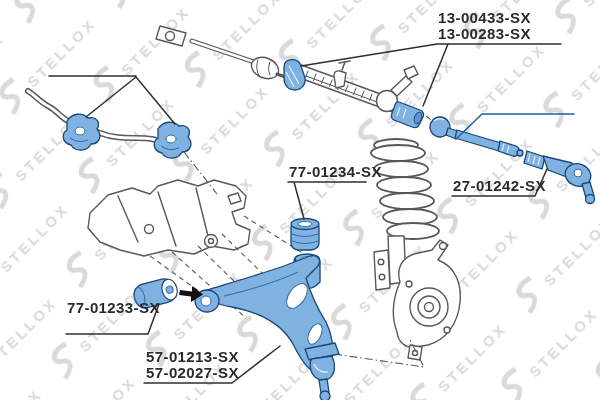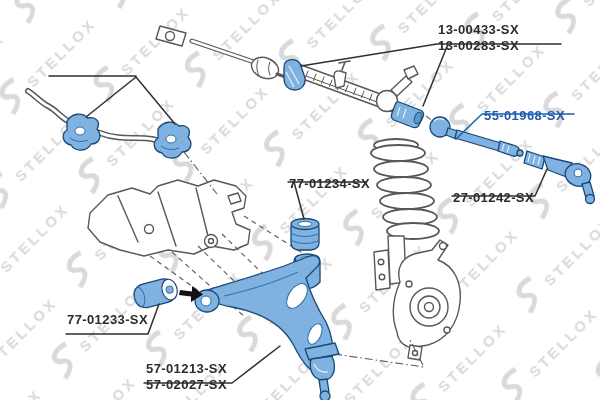--- a/index.html
+++ b/index.html
@@ -2,22 +2,22 @@
 <html><head>
 <meta charset="utf-8">
 <style>
   html,body{margin:0;padding:0;background:#fff;}
   .stage{
     position:relative;width:600px;height:400px;background:#ffffff;
     overflow:hidden;font-family:"Liberation Sans",sans-serif;
   }
   .stage svg{position:absolute;left:0;top:0;}
   .lbl{
-    position:absolute;font-size:13px;font-weight:bold;color:#2b2b2b;
-    letter-spacing:.4px;white-space:nowrap;line-height:16px;margin-top:12px;
+    position:absolute;font-size:15px;font-weight:bold;color:#2b2b2b;
+    letter-spacing:.4px;white-space:nowrap;line-height:16px;
   }
   .lbl.accent{color:#1f5dad;}
 </style>
 </head>
 <body>
 
 <div class="stage">
 
 <svg width="600" height="400" viewBox="0 0 600 400">
   <defs>
@@ -221,20 +221,19 @@
       <path d="M144,383 L232,383 M232,383 L280,346"></path>
     </g>
     <g stroke="#1f5dad">
       <path d="M482,114 L574,114 M482,114 L456,139"></path>
     </g>
   </g>
 </svg>
 
 <div class="lbl" style="left:438px;top:10px">13-00433-SX</div>
 <div class="lbl" style="left:438px;top:26px">13-00283-SX</div>
-<div class="lbl accent" style="left:484px;top:96px">55-01968-SX</div>
 <div class="lbl" style="left:453px;top:178px">27-01242-SX</div>
 <div class="lbl" style="left:289px;top:164px">77-01234-SX</div>
 <div class="lbl" style="left:67px;top:300px">77-01233-SX</div>
 <div class="lbl" style="left:146px;top:349px">57-01213-SX</div>
 <div class="lbl" style="left:146px;top:365px">57-02027-SX</div>
 
 </div>
 
 </body></html>

